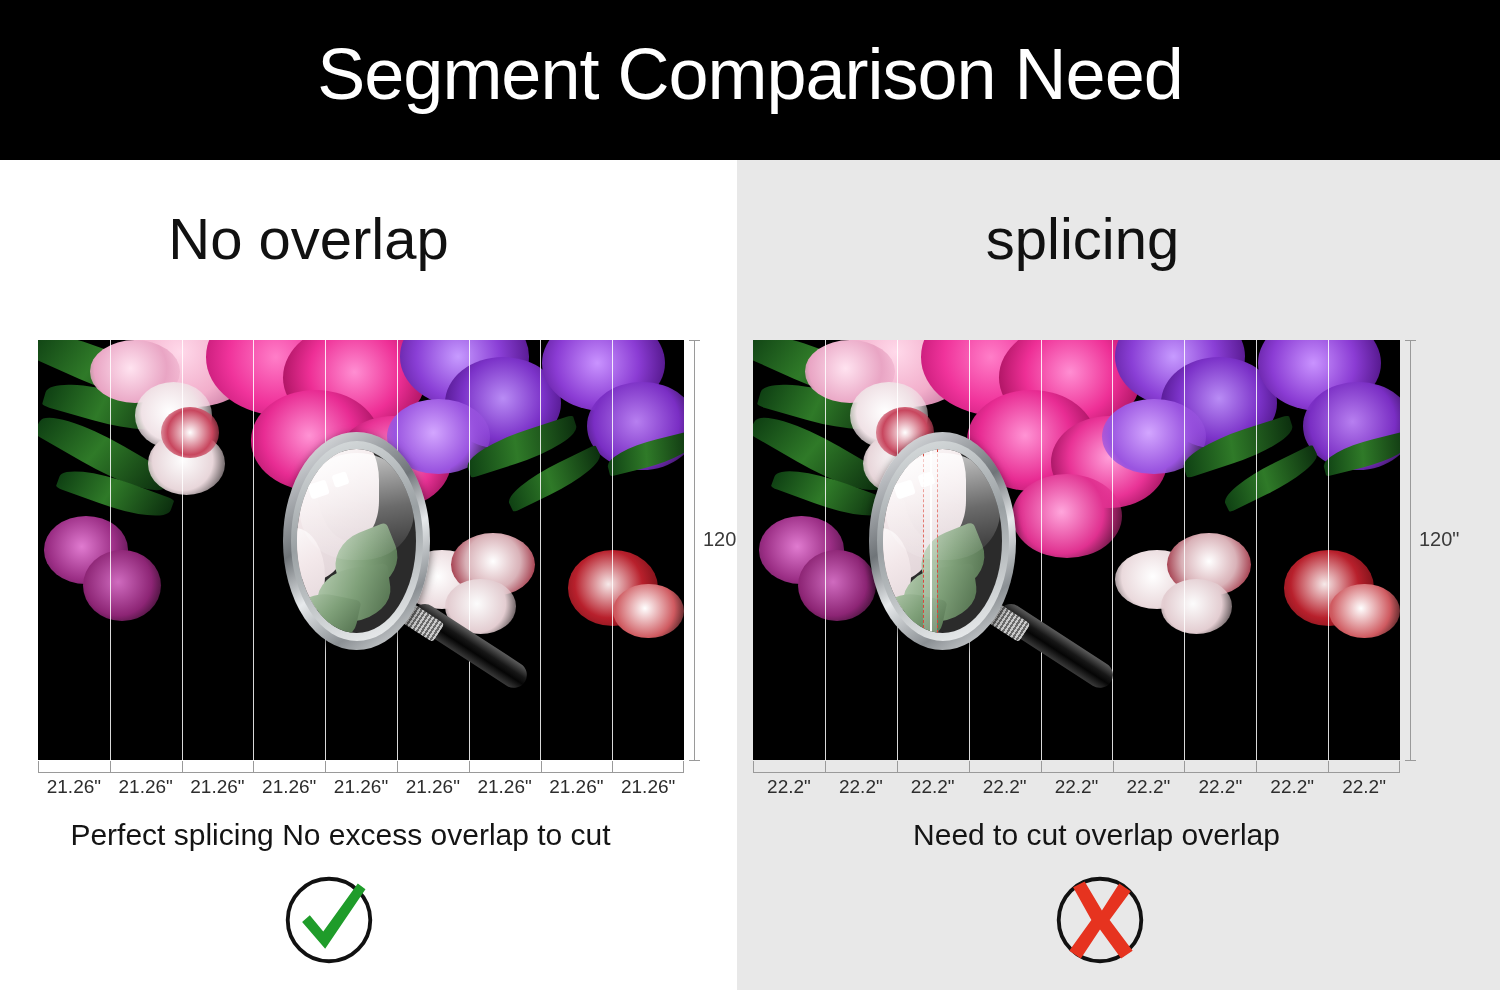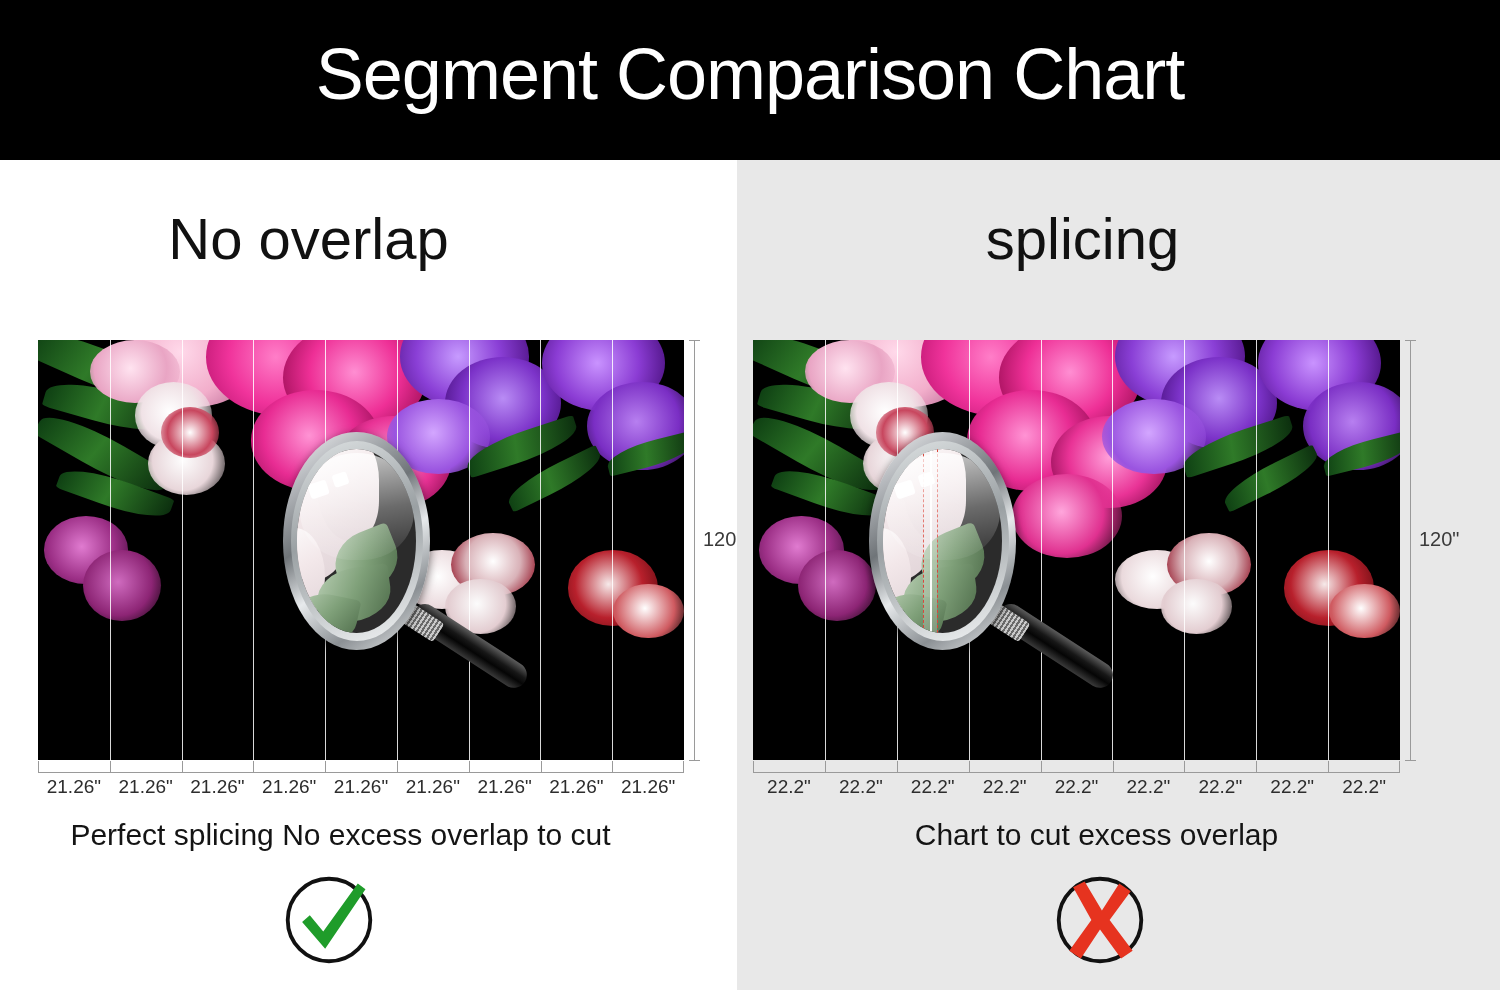--- a/index.html
+++ b/index.html
@@ -181,21 +181,21 @@
   .panel.left  .mark { left: 281px; top: 712px; }
   .panel.right .mark { left: 315px; top: 712px; }
   .mark svg { display: block; width: 96px; height: 96px; }
 </style>
 </head>
 <body>
 
 <div class="page">
 
   <div class="titlebar">
-    <h1>Segment Comparison Chart</h1>
+    <h1>Segment Comparison Need</h1>
   </div>
 
   <div class="panels">
 
     <div class="panel left">
       <div class="panel-heading">No overlap</div>
 
       <div class="mural-wrap">
         <div class="mural">
           <div class="flowers">
@@ -415,21 +415,21 @@
           <div class="seg-label" style="width:71.9px">22.2"</div>
           <div class="seg-label" style="width:71.9px">22.2"</div>
           <div class="seg-label" style="width:71.9px">22.2"</div>
           <div class="seg-label" style="width:71.9px">22.2"</div>
           <div class="seg-label" style="width:71.9px">22.2"</div>
           <div class="seg-label" style="width:71.9px">22.2"</div>
           <div class="seg-label" style="width:71.9px">22.2"</div>
         </div>
       </div>
 
-      <div class="caption">Chart to cut excess overlap</div>
+      <div class="caption">Need to cut overlap overlap</div>
 
       <div class="mark">
         <svg viewBox="0 0 100 100" aria-hidden="true">
           <circle cx="50" cy="50" r="43" fill="none" stroke="#111111" stroke-width="4"></circle>
           <path d="M22 16 L34 10 L52 40 L70 12 L82 20 L60 50 L84 82 L72 90 L50 60 L30 90 L18 82 L41 50 Z" fill="#e6331f"></path>
         </svg>
       </div>
     </div>
 
   </div>

